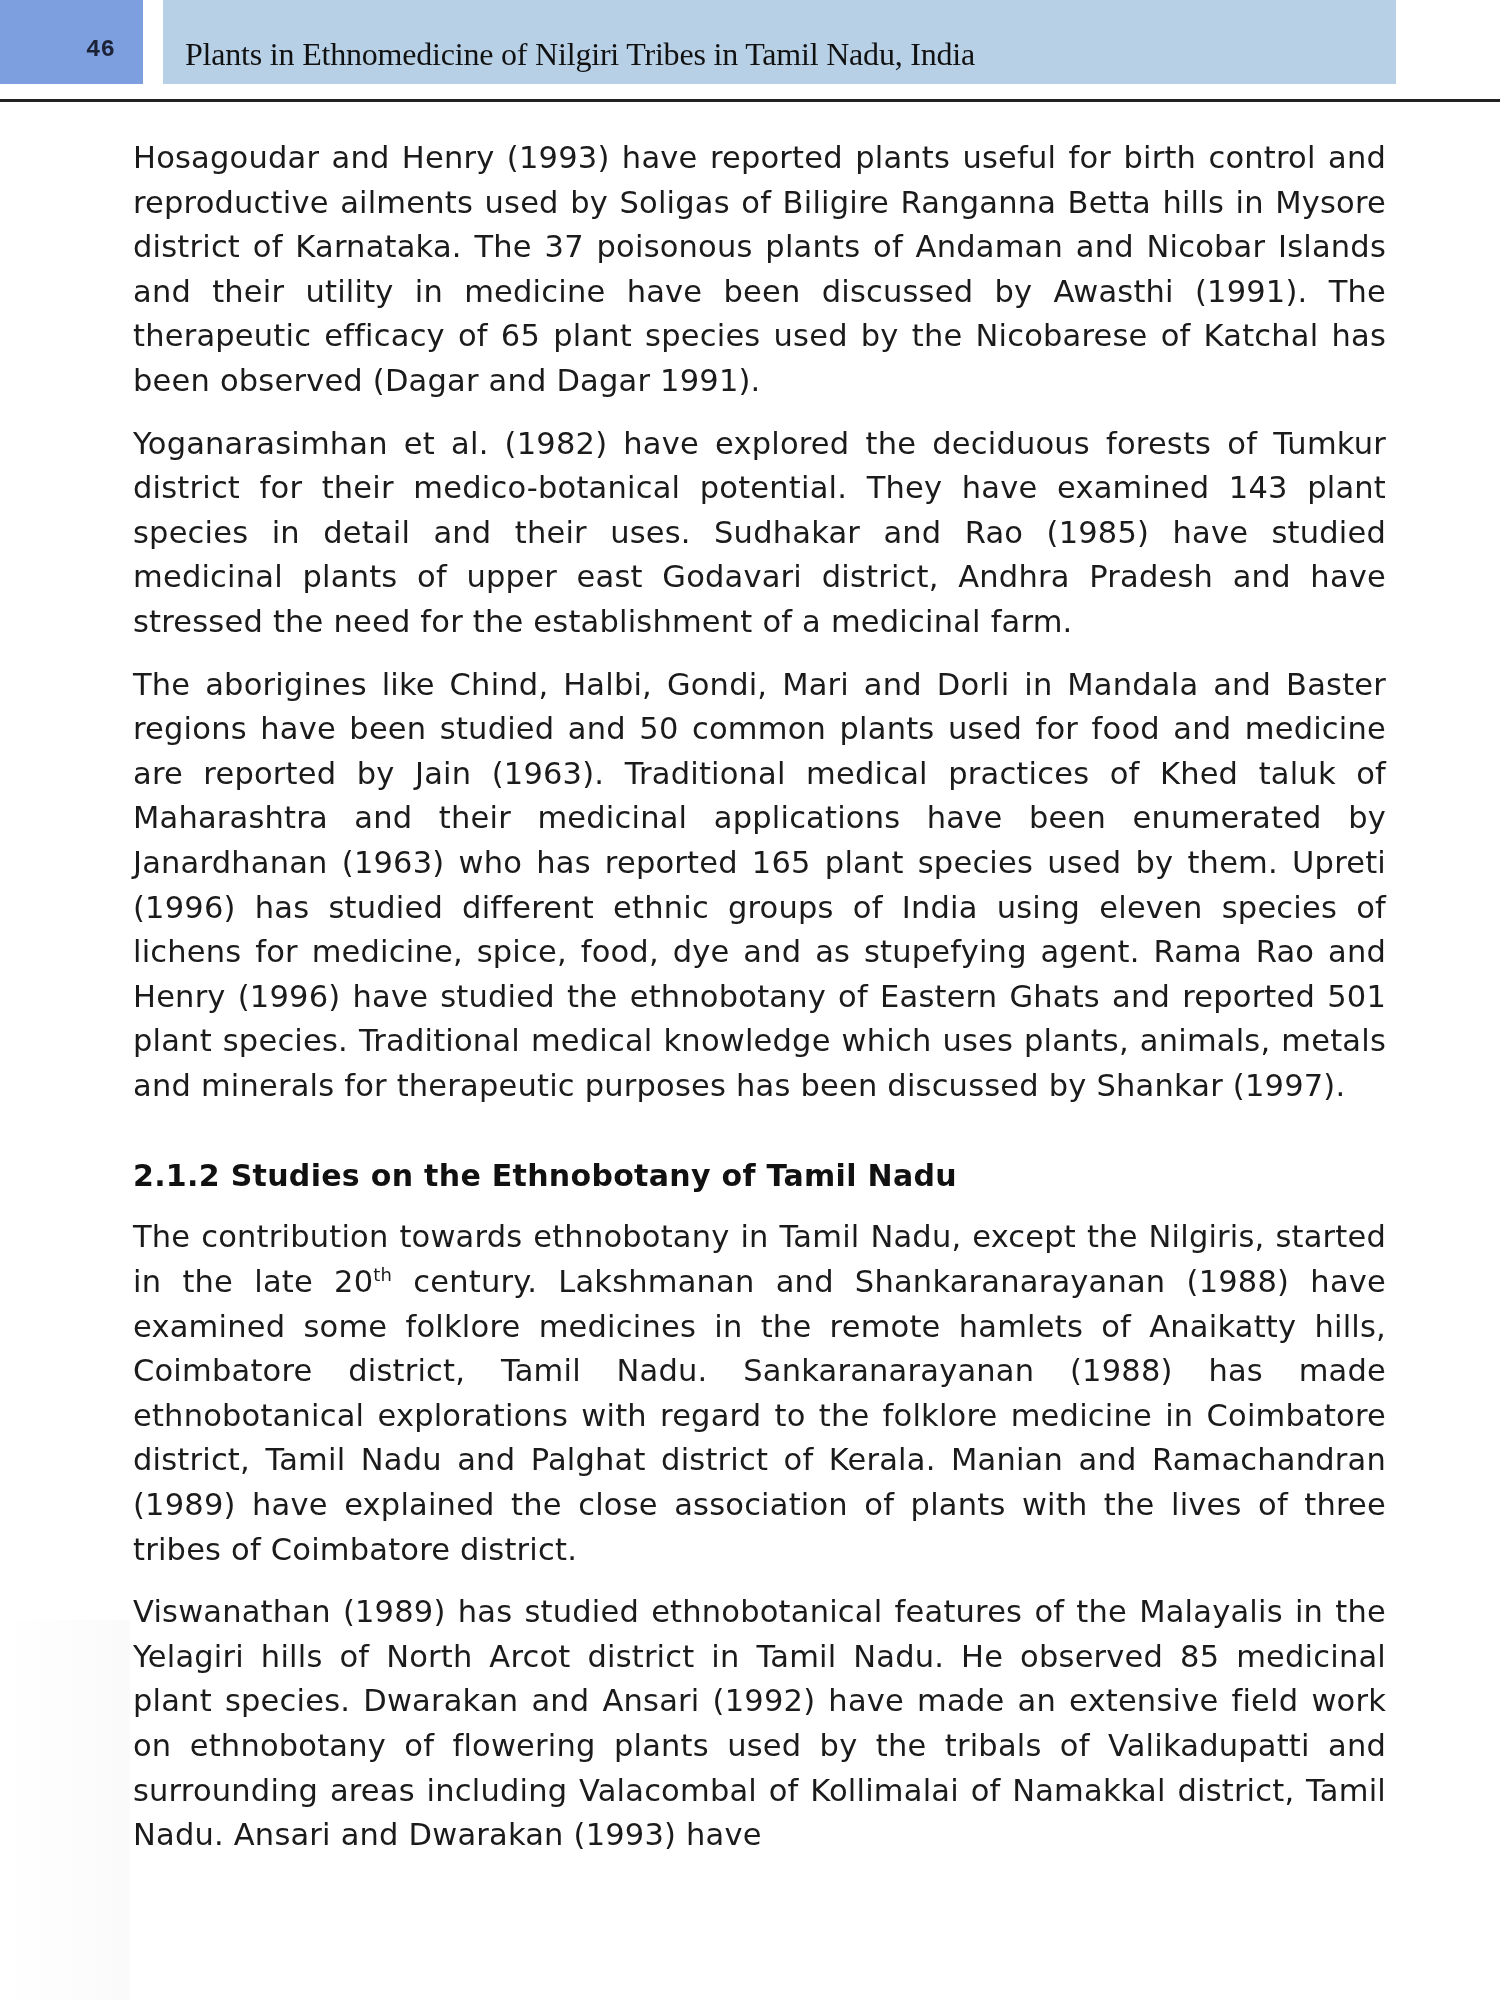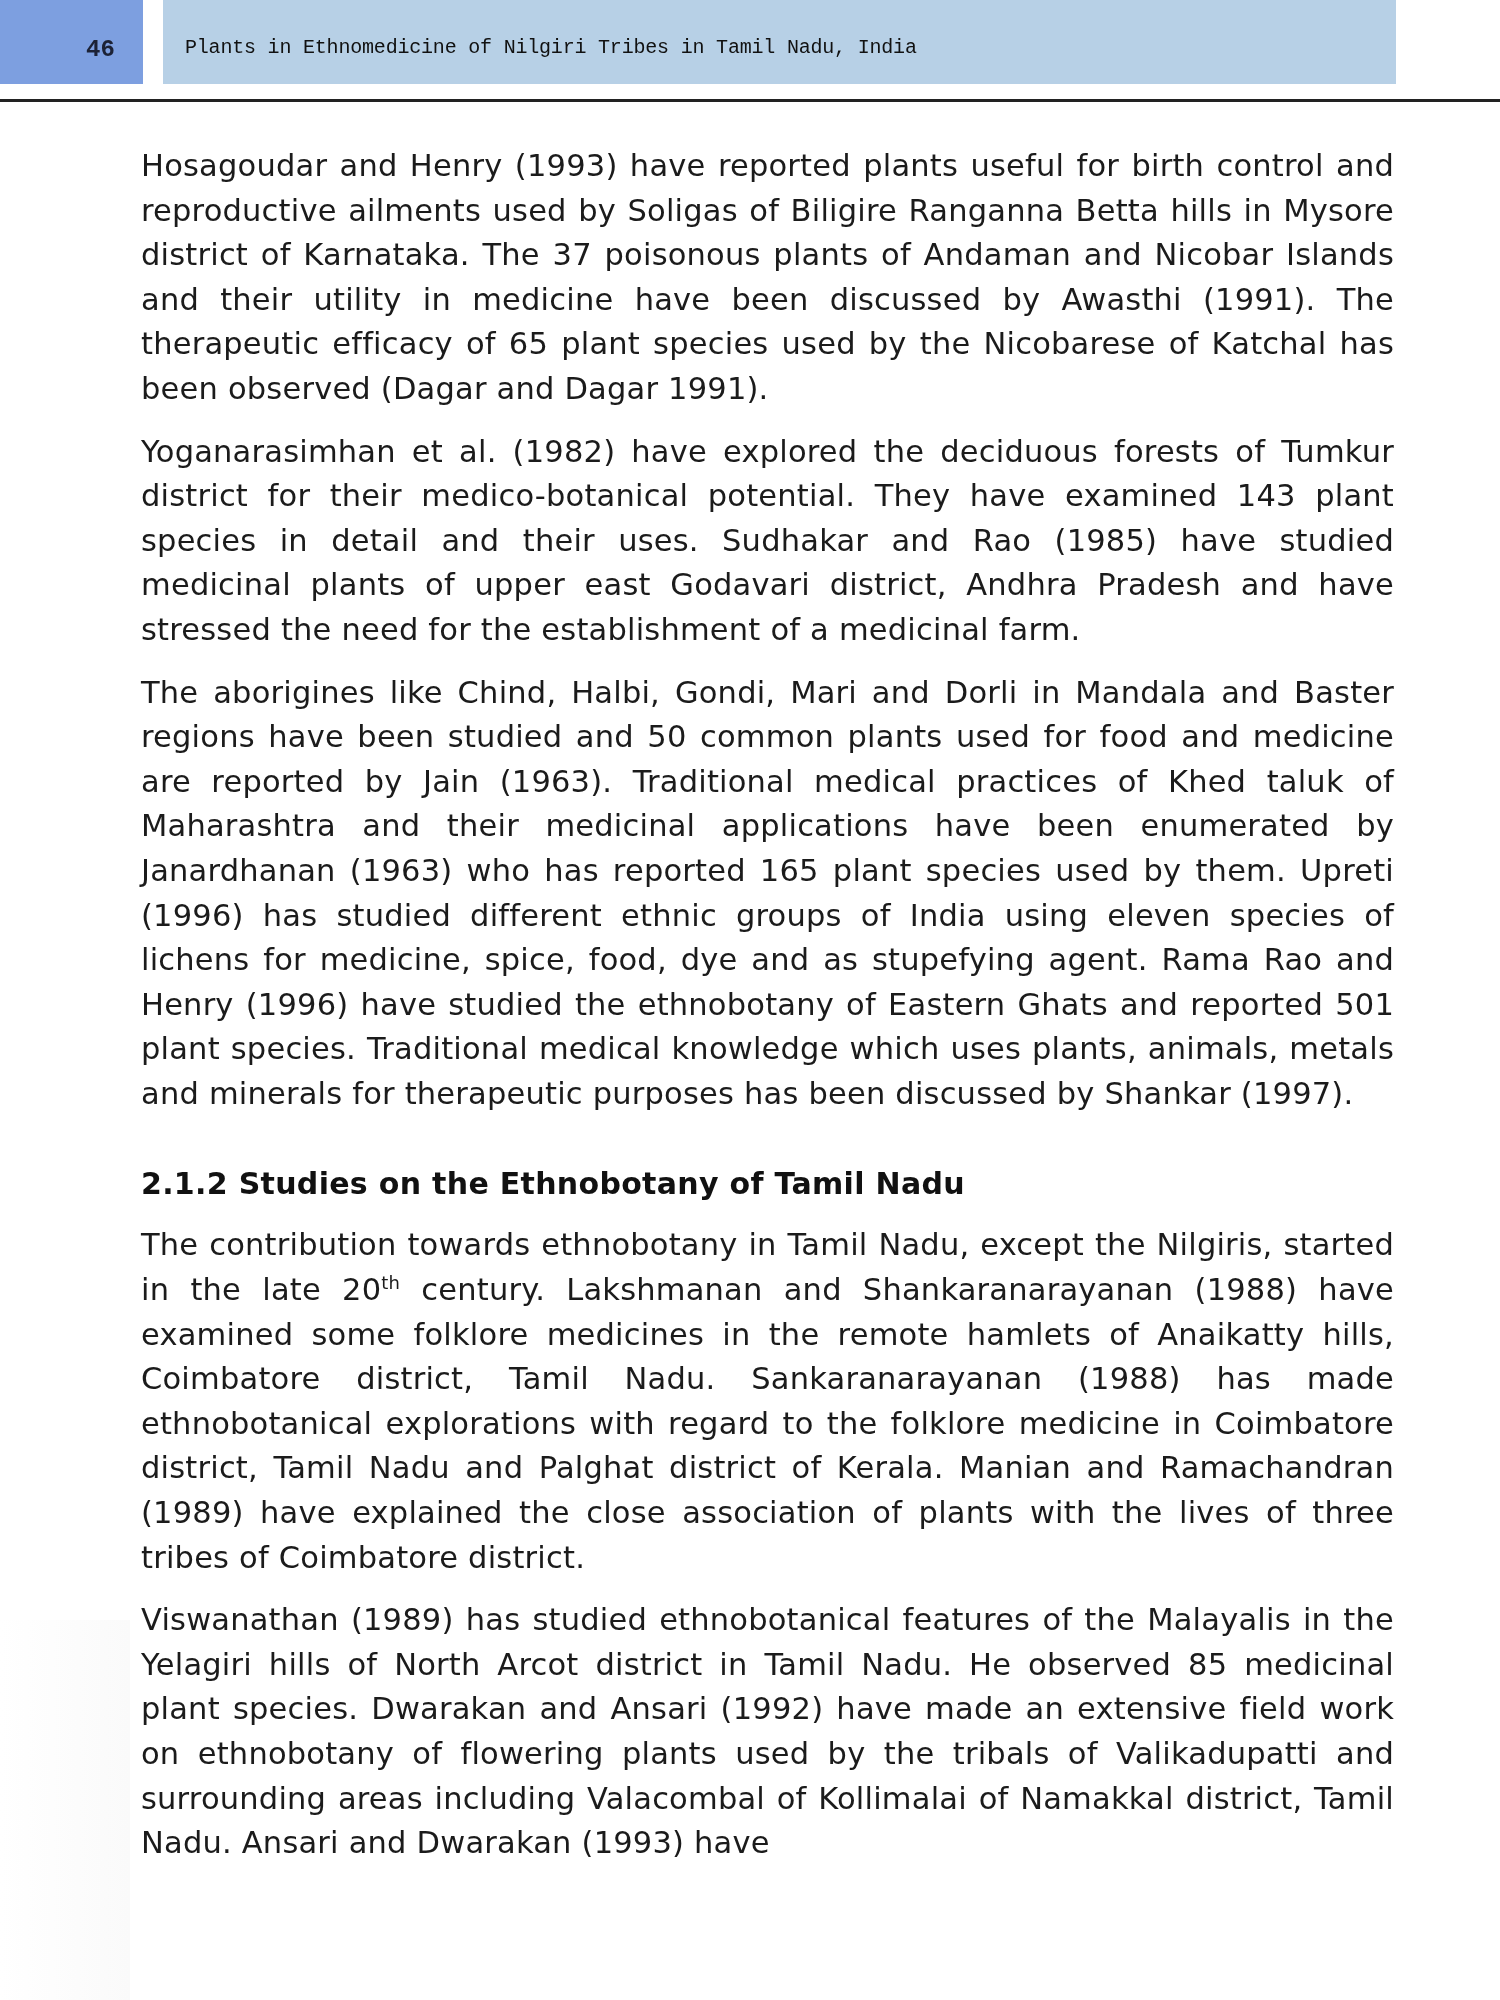--- a/index.html
+++ b/index.html
@@ -13,28 +13,28 @@
   }
   .hdr-num {
     position: absolute; left: 86px; top: 36px; font-family: Liberation Mono, monospace;
     font-size: 24px; font-weight: bold; color: #1c2236;
   }
   .hdr-title-box {
     position: absolute; left: 163px; top: 0; width: 1233px; height: 84px;
     background: #b7d0e6;
   }
   .hdr-title {
-    position: absolute; left: 185px; top: 36px; font-family: Liberation Mono, monospace;
-    font-size: 20px; color: #111; letter-spacing: -0.2px;
+    position: absolute; left: 185px; top: 36px; font-family: Liberation Serif, serif;
+    font-size: 32px; color: #111; letter-spacing: -0.2px;
   }
   .hdr-rule {
     position: absolute; left: 0; top: 99px; width: 1500px; height: 3px; background: #222;
   }
   .content {
-    position: absolute; left: 141px; top: 136px; width: 1253px; margin-top: 8px;
+    position: absolute; left: 133px; top: 136px; width: 1253px;
   }
   p.para {
     margin: 0 0 18px 0; font-size: 30.5px; line-height: 44.6px; text-align: justify;
     text-align-last: left; letter-spacing: 0.2px; color: #1b1b1b;
   }
   h3.section {
     margin: 50px 0 22px 0; font-size: 30px; font-weight: bold; color: #111; letter-spacing: 0.3px;
   }
   sup { font-size: 18px; line-height: 0; vertical-align: super; }
   .italic { }

